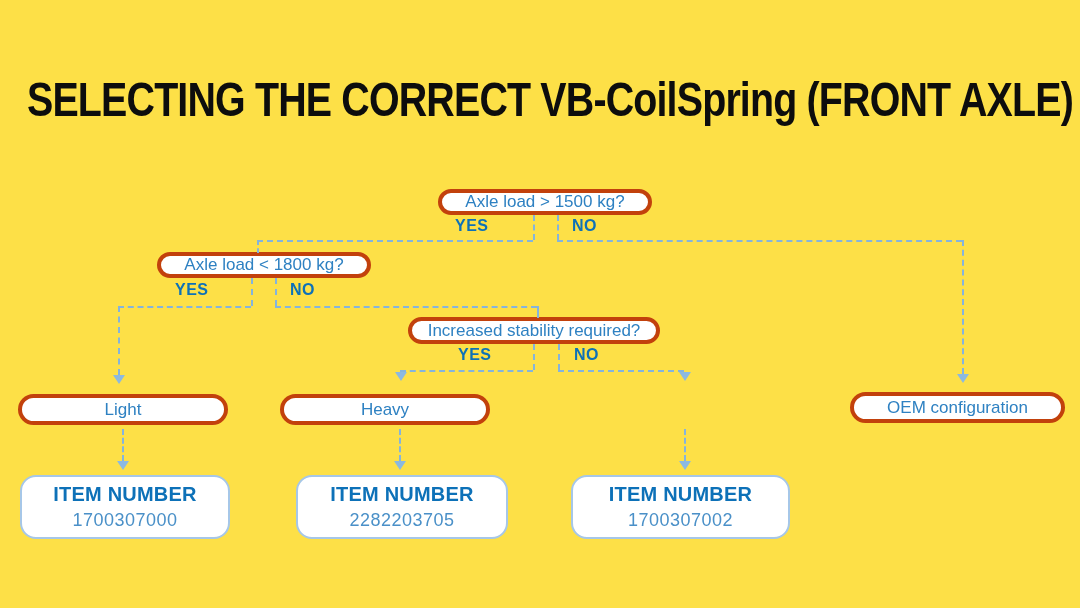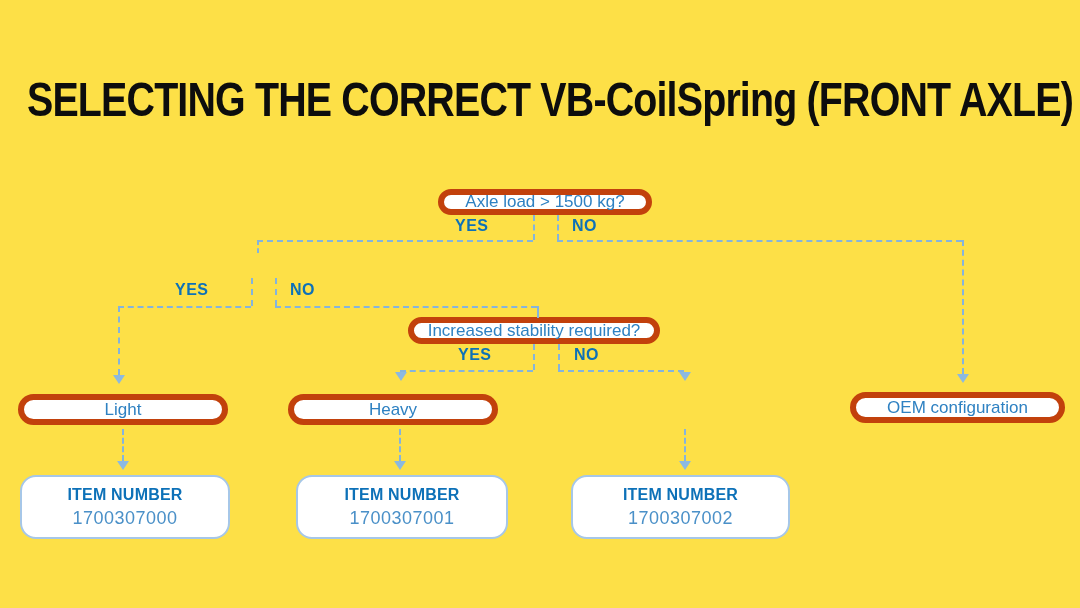--- a/index.html
+++ b/index.html
@@ -9,31 +9,31 @@
   }
   .title {
     position:absolute; left:27px; top:76px; margin:0;
     font-size:48px; font-weight:bold; letter-spacing:-1px; line-height:1;
     color:#0d0d0d; white-space:nowrap;
     transform:scaleX(0.82); transform-origin:left center;
   }
   
   .box {
     position:absolute; box-sizing:border-box;
-    border:6px solid #c2410c; border-radius:16px; background:#ffffff;
+    border:4px solid #c2410c; border-radius:16px; background:#ffffff;
     display:flex; align-items:center; justify-content:center;
     color:#2e81c2; font-size:17px; white-space:nowrap;
   }
   .itembox {
     position:absolute; box-sizing:border-box;
     border:2px solid #a6c7e8; border-radius:16px; background:#ffffff;
     display:flex; flex-direction:column; align-items:center; justify-content:center;
     gap:4px;
   }
-  .itembox .itemtitle { color:#0d71b8; font-size:16px; font-weight:bold; letter-spacing:0.2px; }
+  .itembox .itemtitle { color:#0d71b8; font-size:20px; font-weight:bold; letter-spacing:0.2px; }
   .itembox .itemnum   { color:#4a90c8; font-size:18px; letter-spacing:0.5px; }
   .yn {
     position:absolute; width:60px; 
     color:#0d71b8; font-size:16px; font-weight:bold; letter-spacing:0.5px;
   }
   .hline { position:absolute; height:0; border-top:2px dashed #85b4dc; }
   .vline { position:absolute; width:0;  border-left:2px dashed #85b4dc; }
   .arrow {
     position:absolute; width:0; height:0;
     border-left:6px solid transparent; border-right:6px solid transparent;
@@ -43,21 +43,21 @@
   
   #d1 { left:438px; top:189px; width:214px; height:26px; }
   #d2 { left:157px; top:252px; width:214px; height:26px; }
   #d3 { left:408px; top:317px; width:252px; height:27px; }
   
   #y1 { left:455px; top:217px; } #n1 { left:572px; top:217px; }
   #y2 { left:175px; top:281px; } #n2 { left:290px; top:281px; }
   #y3 { left:458px; top:346px; } #n3 { left:574px; top:346px; }
   
   #r1 { left:18px;  top:394px; width:210px; height:31px; }
-  #r2 { left:288px; top:394px; width:210px; height:31px; }
+  #r2 { left:280px; top:394px; width:210px; height:31px; }
   #r3 { left:577px; top:394px; width:216px; height:31px; }
   #r4 { left:850px; top:392px; width:215px; height:31px; }
   
   #i1 { left:20px;  top:475px; width:210px; height:64px; }
   #i2 { left:296px; top:475px; width:212px; height:64px; }
   #i3 { left:571px; top:475px; width:219px; height:64px; }
 
   
   #t1a { left:533px; top:215px; height:25px; }
   #t1b { left:557px; top:215px; height:25px; }
@@ -95,20 +95,23 @@
 <div class="canvas">
 
   <h1 class="title">SELECTING THE CORRECT VB-CoilSpring (FRONT AXLE)</h1>
 
   <div class="box" id="d1">
     <span>Axle load &gt; 1500 kg?</span>
   </div>
   <div class="yn" id="y1">YES</div>
   <div class="yn" id="n1">NO</div>
 
+  <div class="box" id="d2">
+    <span>Axle load &lt; 1800 kg?</span>
+  </div>
   <div class="yn" id="y2">YES</div>
   <div class="yn" id="n2">NO</div>
 
   <div class="box" id="d3">
     <span>Increased stability required?</span>
   </div>
   <div class="yn" id="y3">YES</div>
   <div class="yn" id="n3">NO</div>
 
   <div class="box" id="r1">
@@ -120,21 +123,21 @@
   <div class="box" id="r4">
     <span>OEM configuration</span>
   </div>
 
   <div class="itembox" id="i1">
     <div class="itemtitle">ITEM NUMBER</div>
     <div class="itemnum">1700307000</div>
   </div>
   <div class="itembox" id="i2">
     <div class="itemtitle">ITEM NUMBER</div>
-    <div class="itemnum">1700307001</div>
+    <div class="itemnum">2282203705</div>
   </div>
   <div class="itembox" id="i3">
     <div class="itemtitle">ITEM NUMBER</div>
     <div class="itemnum">1700307002</div>
   </div>
 
   <div class="vline" id="t1a"></div>
   <div class="vline" id="t1b"></div>
   <div class="hline" id="hYes1"></div>
   <div class="vline" id="drop2"></div>

